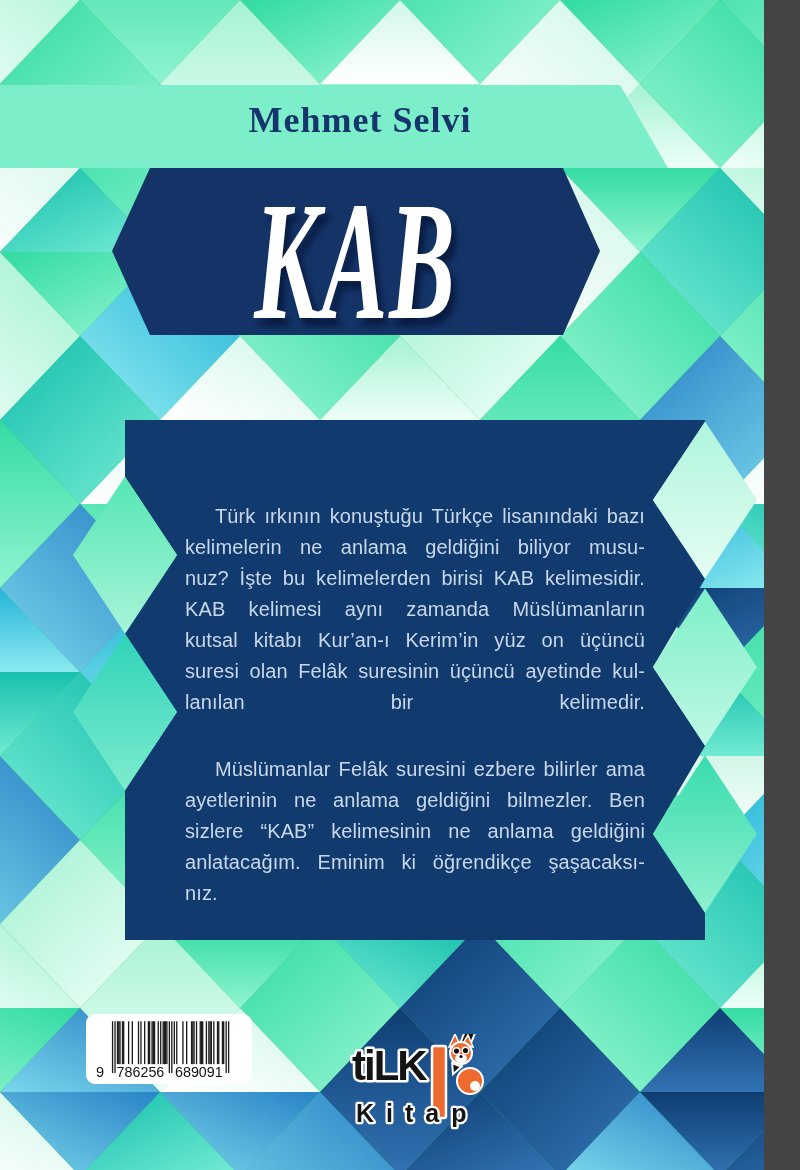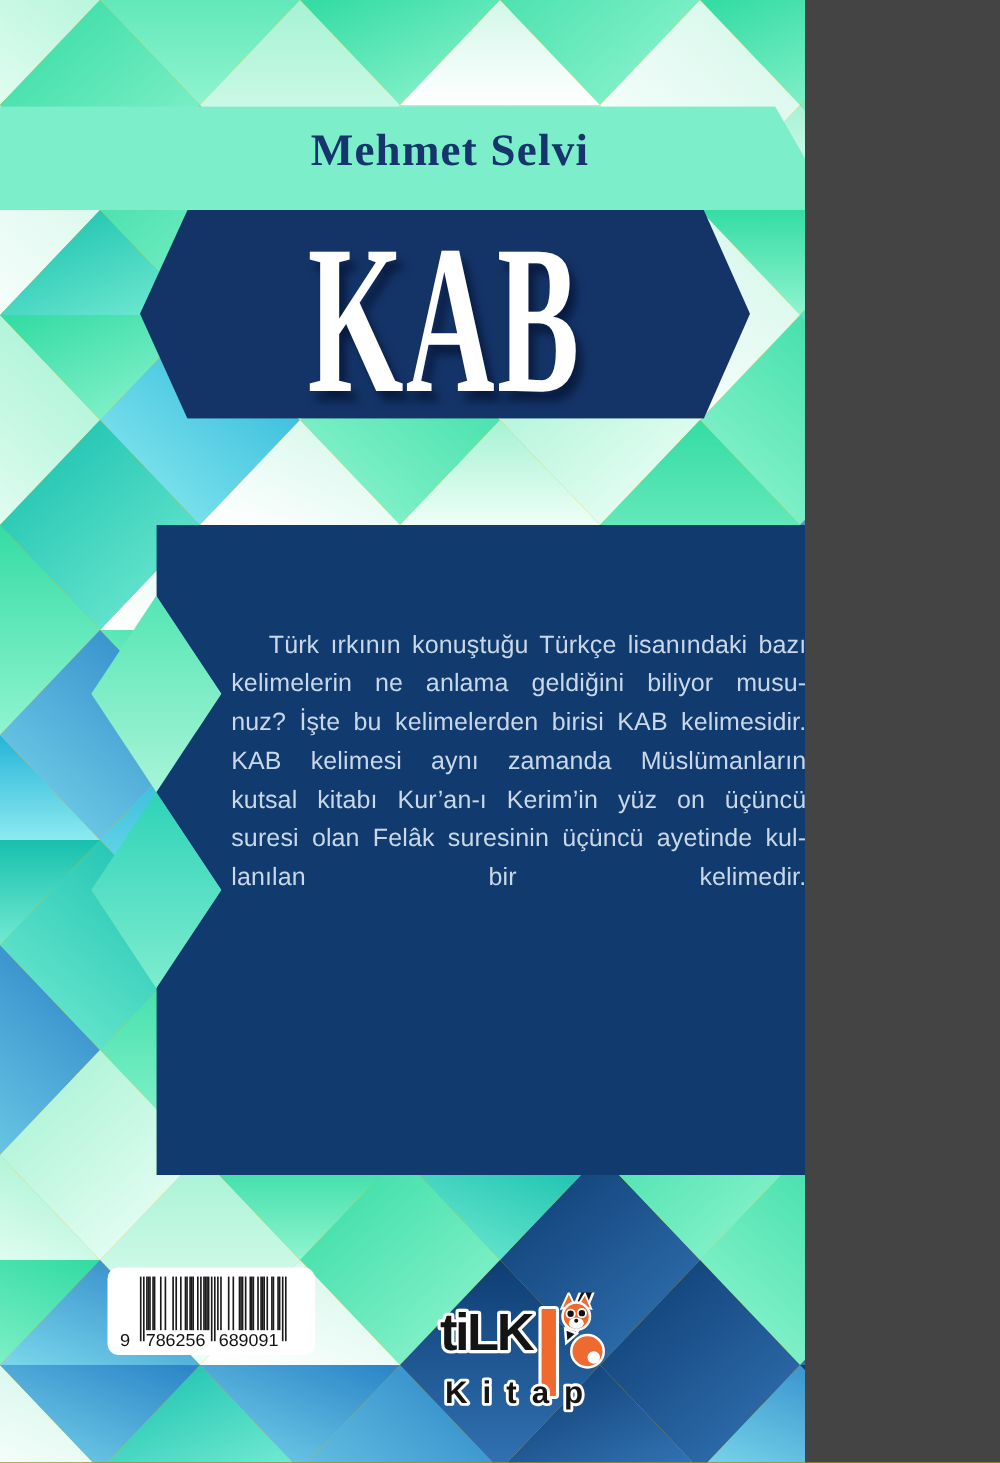--- a/index.html
+++ b/index.html
@@ -1,38 +1,38 @@
 <!DOCTYPE html>
 <html><head>
 <meta charset="utf-8">
 <style>
   html,body{margin:0;padding:0;}
   body{background:#444;}
   .page{
-    position:relative;width:644px;height:1170px;overflow:hidden;
-    background:#eab308;font-family:"Liberation Sans",sans-serif;
+    position:relative;width:764px;height:1170px;overflow:hidden;
+    background:#22c55e;font-family:"Liberation Sans",sans-serif;
   }
   #bg{position:absolute;left:0;top:0;width:800px;height:1170px;z-index:0;}
   #overlay{position:absolute;left:0;top:0;width:800px;height:1170px;z-index:2;pointer-events:none;}
 
   .band{
     position:absolute;left:0;top:85px;width:700px;height:83px;z-index:1;
     background:var(--band);
     clip-path:polygon(0 0,620px 0,668px 100%,0 100%);
   }
   .author{
     position:absolute;left:110px;top:99px;width:500px;z-index:2;
     text-align:center;font-family:"Liberation Serif",serif;font-weight:bold;
     font-size:36px;letter-spacing:1px;color:var(--author);
   }
   .banner{
     position:absolute;left:112px;top:168px;width:488px;height:167px;z-index:1;
     background:var(--banner);
     clip-path:polygon(38px 0,451px 0,488px 83px,451px 167px,38px 167px,0 83px);
-    display:flex;align-items:center;justify-content:center;
+    display:flex;justify-content:center;font-style:italic;
   }
   .title{
     font-family:"Liberation Serif",serif;font-weight:bold;font-size:170px;
     line-height:1;color:var(--title);letter-spacing:3px;
     display:inline-block;transform:scaleX(0.58);padding-top:8px;
     text-shadow:9px 8px 9px rgba(2,12,38,0.6);
   }
   .panel{
     position:absolute;left:125px;top:418px;width:580px;height:522px;z-index:1;
     background:var(--panel);
@@ -401,20 +401,25 @@
 
   <div class="panel">
     <div class="panel-text">
         <p class="para">Türk ırkının konuştuğu Türkçe lisanındaki bazı
 kelimelerin ne anlama geldiğini biliyor musu-
 nuz? İşte bu kelimelerden birisi KAB kelimesidir.
 KAB kelimesi aynı zamanda Müslümanların
 kutsal kitabı Kur’an-ı Kerim’in yüz on üçüncü
 suresi olan Felâk suresinin üçüncü ayetinde kul-
 lanılan bir kelimedir.</p>
+        <p class="para">Müslümanlar Felâk suresini ezbere bilirler ama
+ayetlerinin ne anlama geldiğini bilmezler. Ben
+sizlere “KAB” kelimesinin ne anlama geldiğini
+anlatacağım. Eminim ki öğrendikçe şaşacaksı-
+nız.</p>
       </div>
   </div>
 
   <svg id="overlay">
       <defs>
         <linearGradient id="nd0" x1="0" y1="0" x2="0" y2="1">
           <stop offset="0" stop-color="#54e6b4"></stop>
           <stop offset="1" stop-color="#a8f4d8"></stop>
         </linearGradient>
         <linearGradient id="nd1" x1="0" y1="0" x2="0" y2="1">

